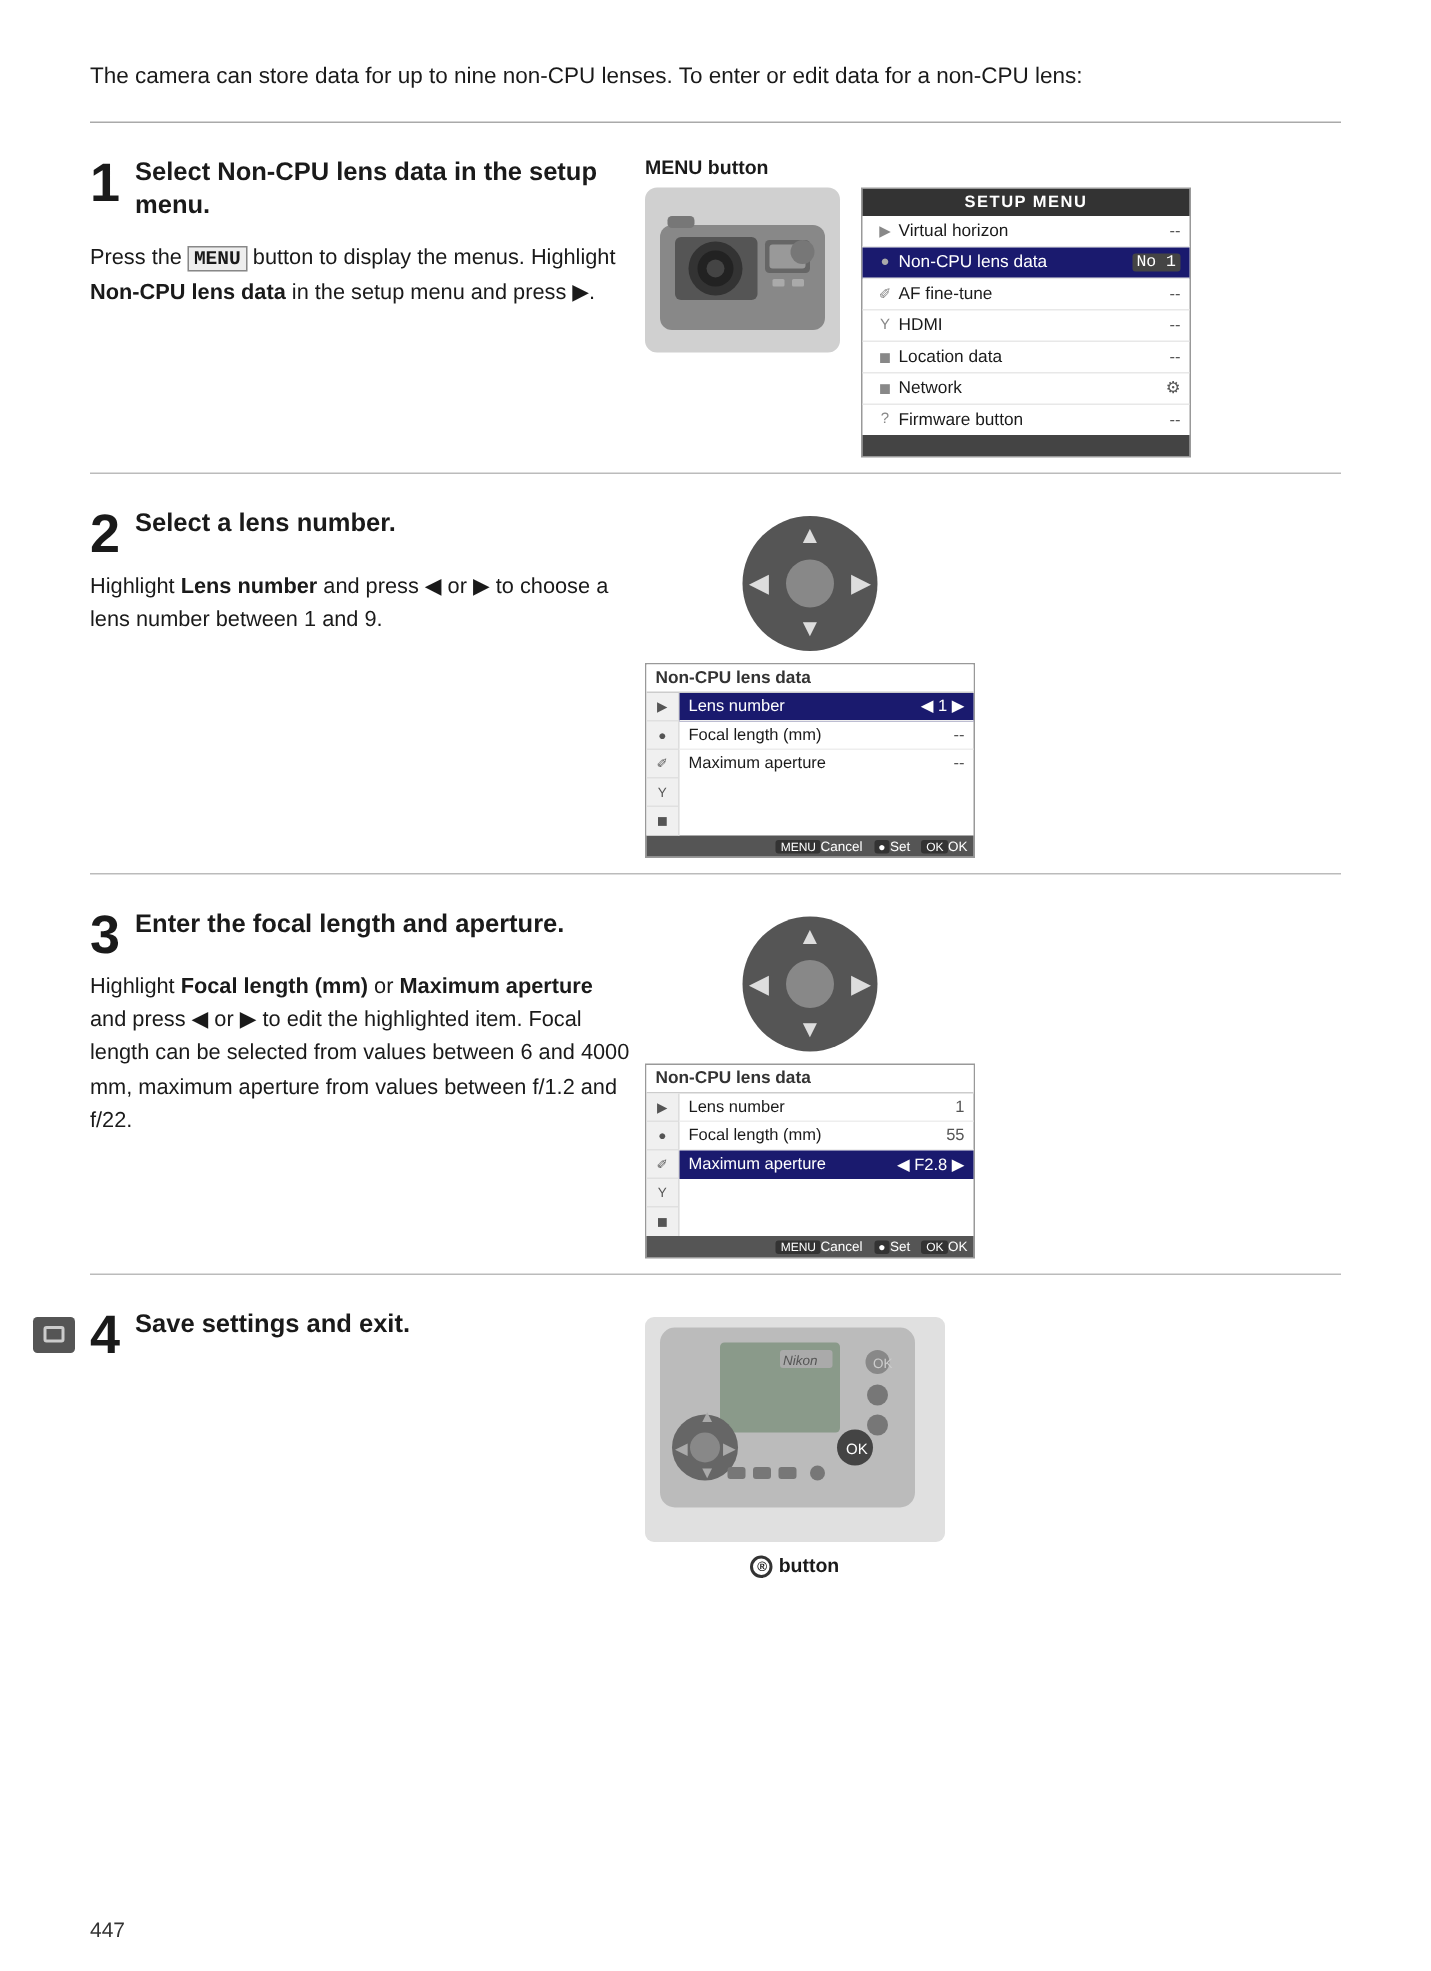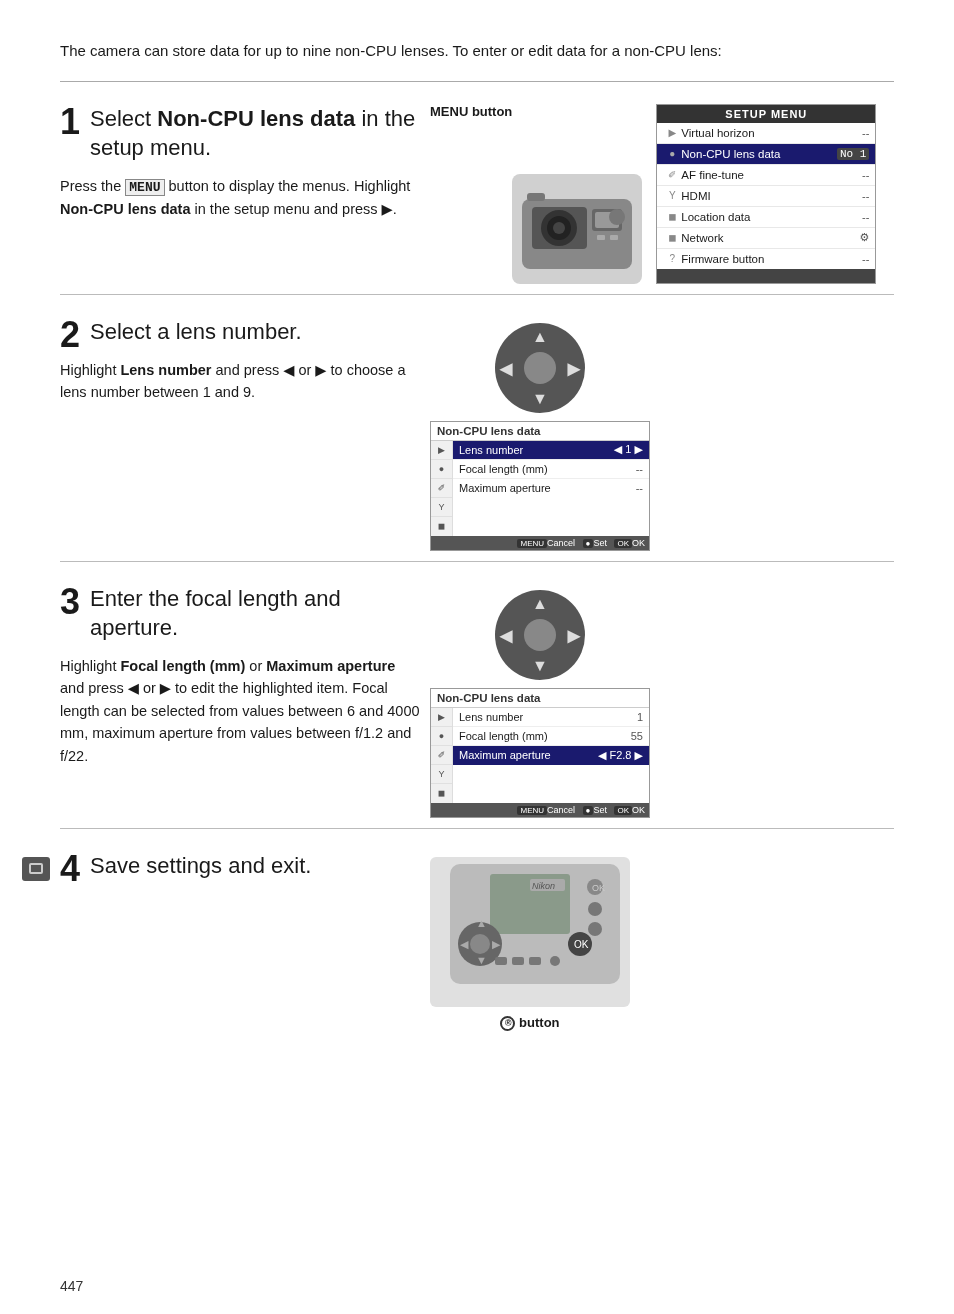--- a/index.html
+++ b/index.html
@@ -48,22 +48,22 @@
     .step-number {
       font-size: 36px;
       font-weight: bold;
       color: #1a1a1a;
       float: left;
       margin-right: 10px;
       line-height: 1;
     }
 
     .step-title {
-      font-size: 22px;
-      font-weight: normal;
+      font-size: 17px;
+      font-weight: bold;
       line-height: 1.35;
       margin-bottom: 6px;
       display: inline;
     }
 
     .step-body {
       font-size: 14.5px;
       line-height: 1.55;
       color: #1a1a1a;
       clear: both;
@@ -256,21 +256,21 @@
     }
 
     
     .ok-camera-img {
       width: 200px;
       height: 150px;
       background: #e0e0e0;
       border-radius: 6px;
       display: flex;
       align-items: center;
-      justify-content: flex-end;
+      justify-content: flex-start;
       overflow: hidden;
       position: relative;
     }
 
     .ok-btn-label {
       font-size: 13px;
       font-weight: bold;
       margin-top: 0;
     }
 
@@ -301,20 +301,21 @@
     .right-col {
       display: flex;
       flex-direction: column;
       align-items: center;
       gap: 8px;
       padding-top: 6px;
     }
 
     .step1-right {
       display: flex;
+      flex-direction: column;
       align-items: center;
       gap: 0;
     }
 
     .menu-caption-text {
       font-size: 13px;
       font-weight: bold;
       align-self: flex-start;
       margin-bottom: 6px;
     }
@@ -331,21 +332,21 @@
     <div class="step-row-header">
       <span class="step-number">1</span>
       <span class="step-title">Select <b>Non-CPU lens data</b> in the setup menu.</span>
     </div>
     <div class="step-body">
       Press the <span class="mono-key">MENU</span> button to display the menus. Highlight <b>Non-CPU lens data</b> in the setup menu and press ▶.
     </div>
   </div>
   <div class="step1-right">
     <div class="menu-caption-text">MENU button</div>
-    <div style="display:flex; gap:14px; align-items:flex-end;">
+    <div style="display:flex; gap:14px; align-items:flex-start;">
 
       <div class="camera-img" style="width:130px;height:110px;">
         <svg width="120" height="100" viewBox="0 0 120 100">
           <rect x="5" y="20" width="110" height="70" rx="8" fill="#888"></rect>
           <rect x="15" y="28" width="55" height="42" rx="4" fill="#555"></rect>
           <circle cx="42" cy="49" r="18" fill="#333"></circle>
           <circle cx="42" cy="49" r="12" fill="#222"></circle>
           <circle cx="42" cy="49" r="6" fill="#444"></circle>
           <rect x="75" y="30" width="30" height="22" rx="3" fill="#666"></rect>
           <rect x="78" y="33" width="24" height="16" rx="2" fill="#999"></rect>

